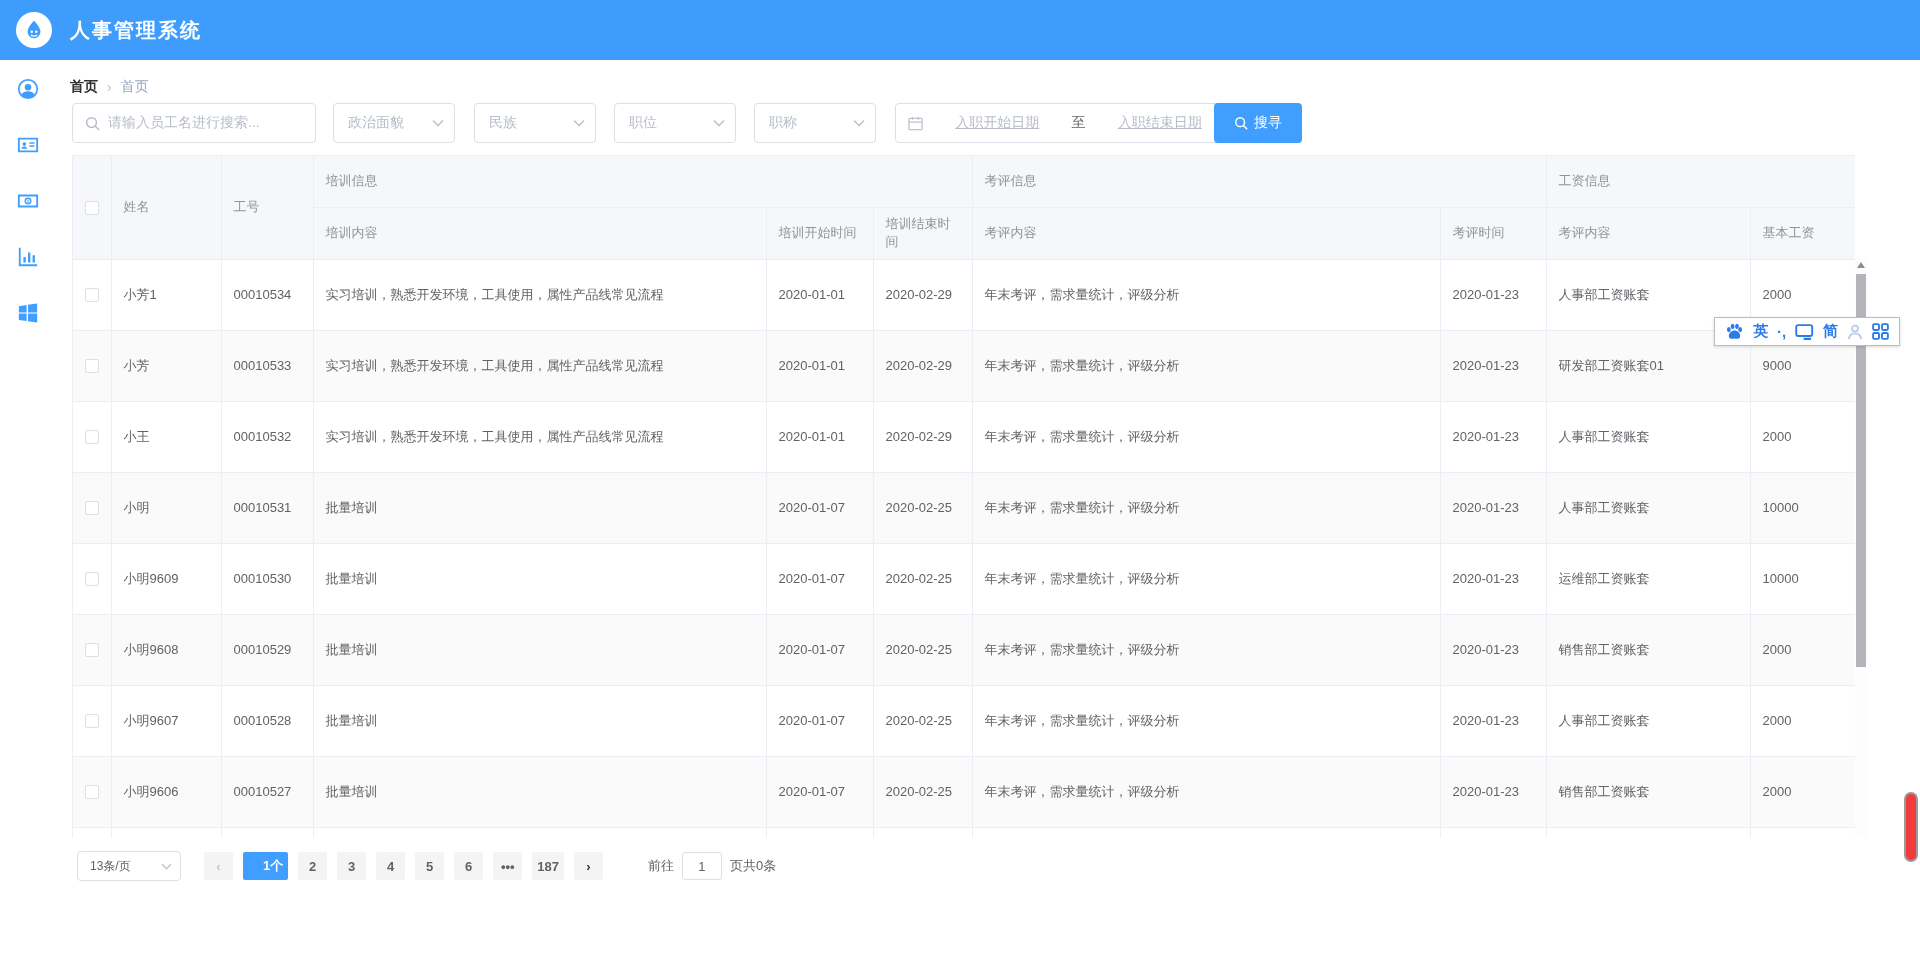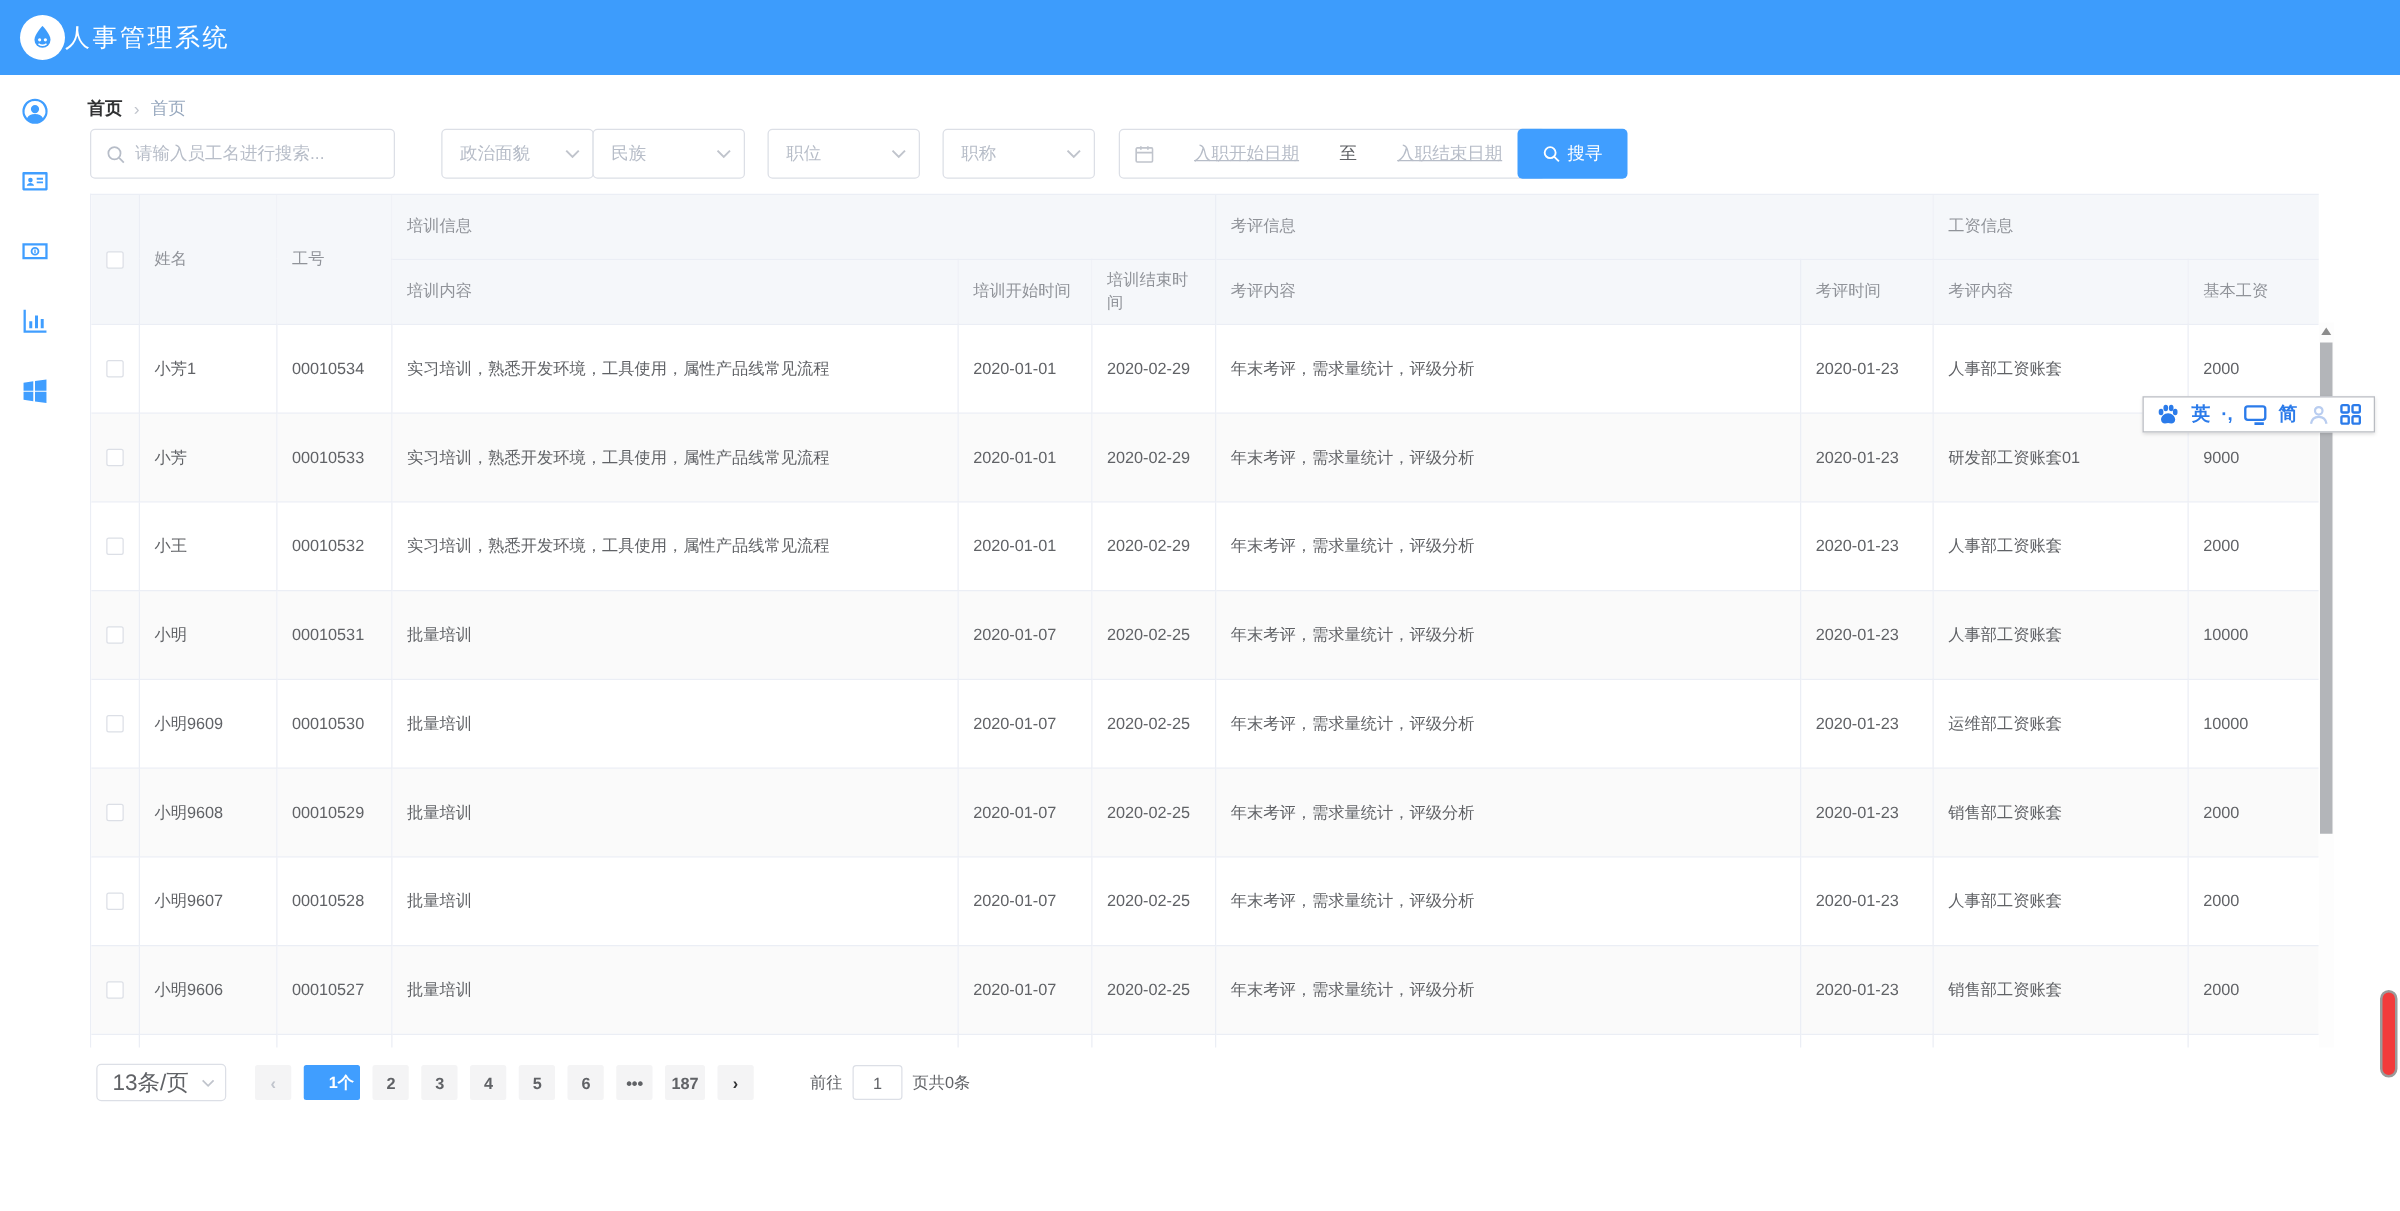--- a/index.html
+++ b/index.html
@@ -6,21 +6,21 @@
   html,body { width:1920px; height:969px; background:#fff; overflow:hidden;
               font-family:"Liberation Sans","DejaVu Sans",sans-serif; }
   .page { position:relative; width:1920px; height:969px; }
 
   
   .topbar { position:absolute; left:0; top:0; width:1920px; height:60px;
             background:#3d9cfc; display:flex; align-items:center; }
   .logo-wrap { display:flex; align-items:center; margin-left:16px; }
   .logo { width:36px; height:36px; border-radius:50%; background:#fff;
           display:flex; align-items:center; justify-content:center; }
-  .app-title { color:#fff; font-size:20px; font-weight:normal; margin-left:0; letter-spacing:2px; }
+  .app-title { color:#fff; font-size:20px; font-weight:bold; margin-left:18px; letter-spacing:2px; }
   .top-right { position:absolute; right:22px; top:0; height:60px; display:flex; align-items:center; gap:13px; }
   .username { color:#fff; font-size:15px; font-weight:bold; letter-spacing:-1px; }
   .avatar { width:39px; height:39px; border-radius:50%;
             background:
               radial-gradient(circle at 30% 30%, #d9a23c 0 18%, transparent 19%),
               radial-gradient(circle at 70% 25%, #7fd0e8 0 16%, transparent 17%),
               radial-gradient(circle at 65% 70%, #8a3fa0 0 30%, transparent 31%),
               linear-gradient(135deg,#23265e 0%, #4a2f7c 40%, #2c5d9b 70%, #101a30 100%); }
 
   
@@ -31,21 +31,21 @@
   .breadcrumb { position:absolute; left:70px; top:78px; display:flex; align-items:center; font-size:14px; }
   .bc-first { color:#303133; font-weight:bold; }
   .bc-sep { color:#c0c4cc; margin:0 9px; font-size:14px; }
   .bc-last { color:#97a8be; }
 
   
   .filters { position:absolute; left:0; top:103px; width:1572px; height:40px; }
   .f-box { position:absolute; top:0; height:40px; border:1px solid #dcdfe6; border-radius:4px;
            background:#fff; display:flex; align-items:center; font-size:14px; color:#b7bdc8; }
   .search-box { left:72px; width:244px; padding-left:12px; gap:8px; }
-  .sel-1 { left:333px; width:122px;margin-left:20px; } .sel-2 { left:474px; width:122px; }
+  .sel-1 { left:333px; width:122px; } .sel-2 { left:474px; width:122px; }
   .sel-3 { left:614px; width:122px; } .sel-4 { left:754px; width:122px; }
   .f-sel { padding:0 10px 0 14px; justify-content:space-between; }
   .date-box { left:895px; width:342px; padding:0 12px; gap:10px; }
   .date-ph { flex:1; text-align:center; color:#b7bdc8;text-decoration:underline; }
   .date-to { color:#606266; }
   .search-btn { position:absolute; left:1214px; top:0; width:88px; height:40px; background:#409eff;
                 border:none; border-radius:4px; color:#fff; font-size:14px; display:flex;
                 align-items:center; justify-content:center; gap:6px; cursor:pointer; }
 
   
@@ -75,21 +75,21 @@
   
   .ime { position:absolute; left:1714px; top:317px; width:186px; height:29px; background:#fff;
          border:1px solid #b9bcc2; box-shadow:0 1px 3px rgba(0,0,0,.15); display:flex;
          align-items:center; justify-content:space-around; padding:0 6px; z-index:9; }
   .ime-txt { color:#2b7bea; font-size:15px; font-weight:bold; cursor:pointer; }
   .ime-ic { cursor:pointer; display:flex; align-items:center; }
 
   
   .pager { position:absolute; left:77px; top:851px; height:30px; display:flex; align-items:center; }
   .psize { width:104px; height:30px; border:1px solid #dcdfe6; border-radius:4px; display:flex;
-           align-items:center; justify-content:space-between; padding:0 8px 0 12px; font-size:18px;
+           align-items:center; justify-content:space-between; padding:0 8px 0 12px; font-size:12px;
            color:#606266; margin-right:18px; cursor:pointer; }
   .pbtn { min-width:29px; height:28px; padding:0 5px; margin:0 5px; background:#f4f4f5; color:#606266;
           border:none; border-radius:2px; font-size:13px; font-weight:bold; cursor:pointer; }
   .pbtn.active { background:#409eff; color:#fff;padding-left:20px; }
   .pbtn.nav { color:#c0c4cc; }
   .pbtn.nav-on { color:#303133; }
   .goto { display:flex; align-items:center; font-size:13px; color:#606266; margin-left:40px; gap:8px; }
   .goto-input { width:40px; height:28px; border:1px solid #dcdfe6; border-radius:3px; text-align:center;
                 font-size:13px; color:#606266; }
 

